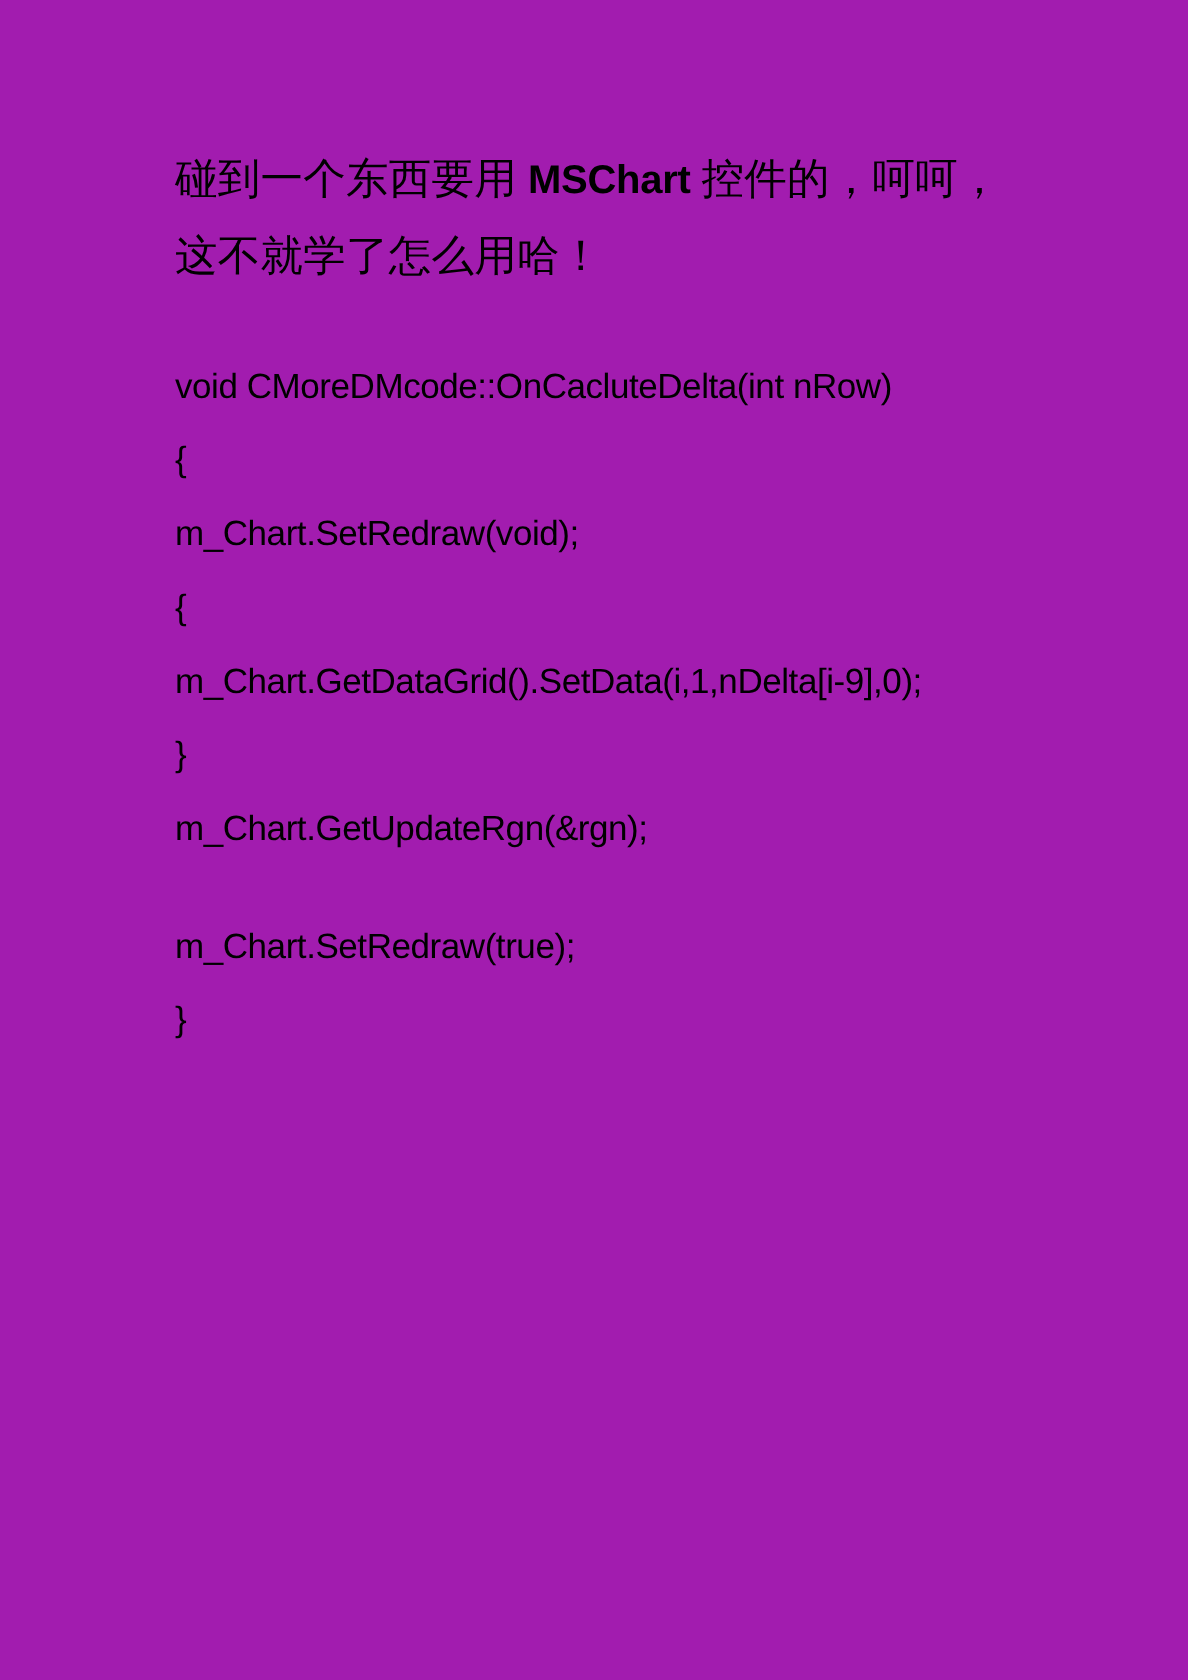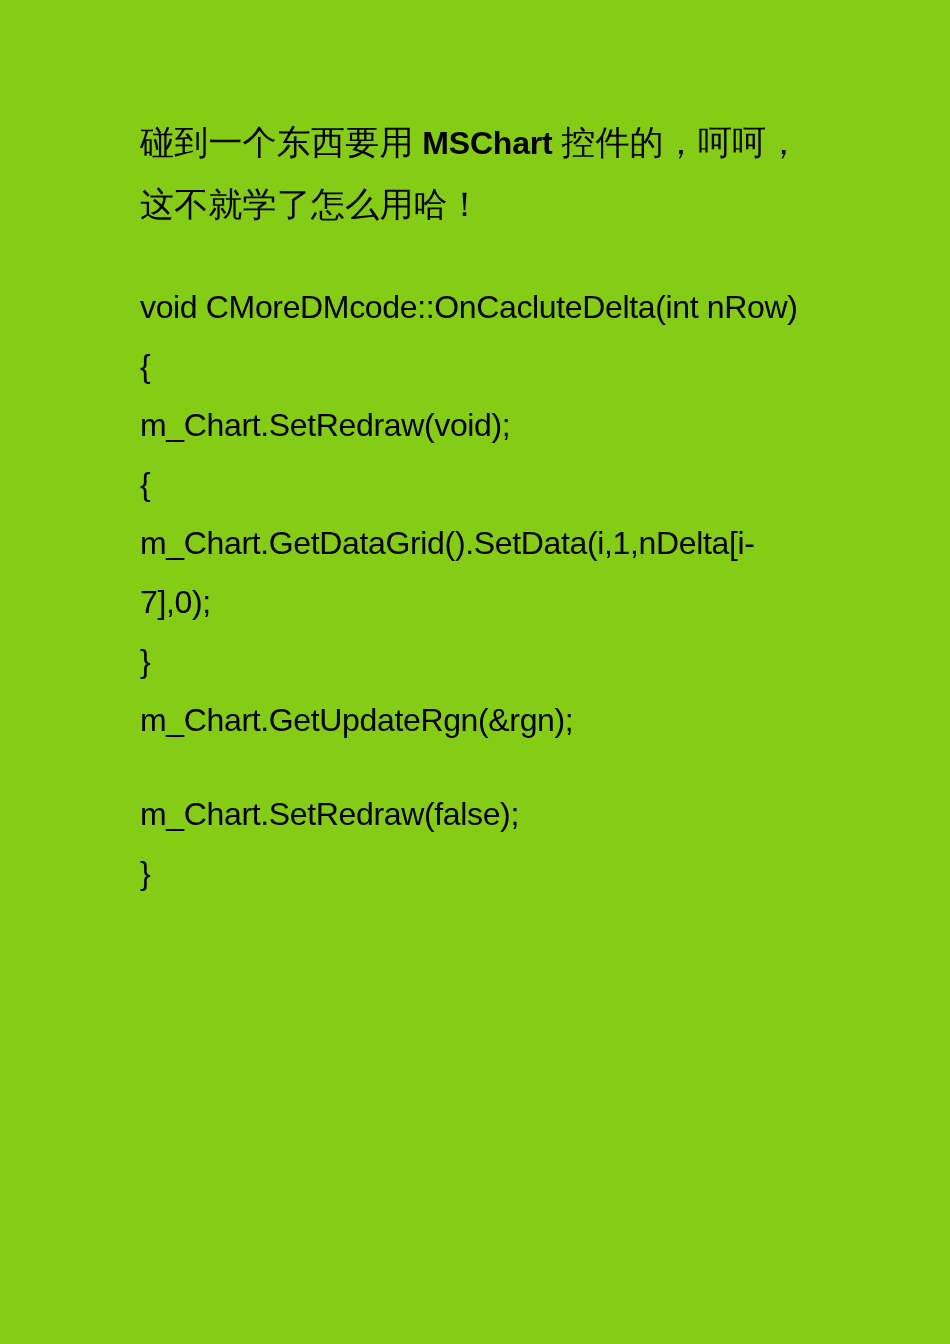--- a/index.html
+++ b/index.html
@@ -16,21 +16,21 @@
     color: #000000;
     -webkit-font-smoothing: antialiased;
   }
 
   #doc-page {
     position: absolute;
     left: 0;
     top: 0;
     width: 950px;
     height: 1344px;
-    background: #84cc16;
+    background: #a21caf;
     box-sizing: border-box;
     padding: 112px 140px 0 140px;
   }
 
   .content-column {
     width: 672px;
   }
 
   
   .para-intro {
@@ -47,21 +47,21 @@
     font-size: 32px;
     letter-spacing: -0.2px;
   }
 
   
   .code-block {
     margin-top: 42px;
   }
   .code-line {
     font-family: "Liberation Sans", sans-serif;
-    font-size: 32px;
+    font-size: 28px;
     line-height: 59px;
     letter-spacing: -0.35px;
     margin: 0;
     white-space: pre-wrap;
     word-break: break-word;
   }
   .code-line.gap-before {
     margin-top: 35px;
   }
 </style>
@@ -71,21 +71,21 @@
 <div id="doc-page">
   <div class="content-column">
 
     <p class="para-intro"><span>碰到一个东西要用 </span><span class="latin-bold">MSChart</span><span> 控件的，呵呵，这不就学了怎么用哈！</span></p>
 
     <div class="code-block">
         <p class="code-line">void CMoreDMcode::OnCacluteDelta(int nRow)</p>
         <p class="code-line">{</p>
         <p class="code-line">m_Chart.SetRedraw(void);</p>
         <p class="code-line">{</p>
-        <p class="code-line">m_Chart.GetDataGrid().SetData(i,1,nDelta[i-7],0);</p>
+        <p class="code-line">m_Chart.GetDataGrid().SetData(i,1,nDelta[i-9],0);</p>
         <p class="code-line">}</p>
         <p class="code-line">m_Chart.GetUpdateRgn(&amp;rgn);</p>
-        <p class="code-line gap-before">m_Chart.SetRedraw(false);</p>
+        <p class="code-line gap-before">m_Chart.SetRedraw(true);</p>
         <p class="code-line">}</p>
       </div>
 
   </div>
 </div>
 
 </body></html>

